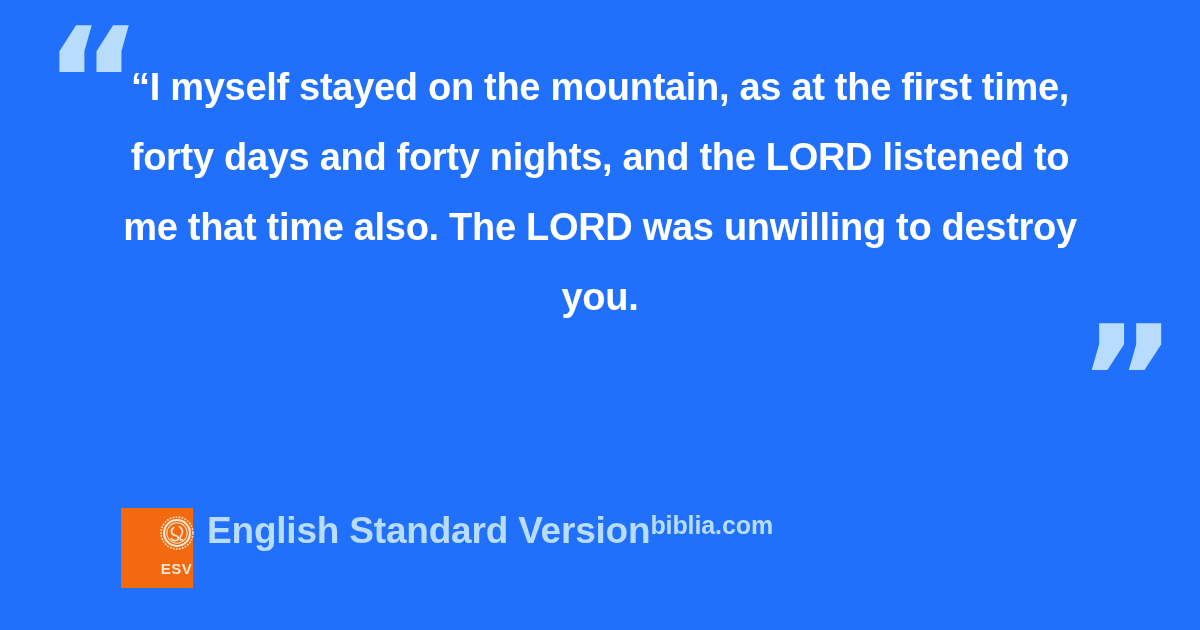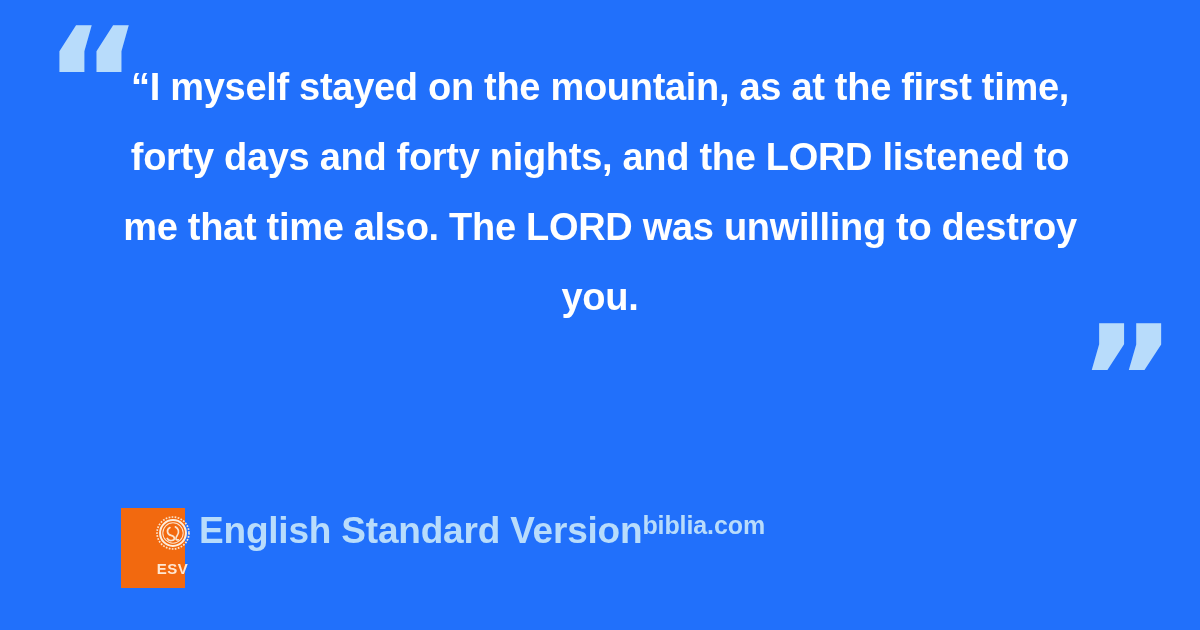--- a/index.html
+++ b/index.html
@@ -66,21 +66,21 @@
   #attribution {
     position: absolute;
     left: 121px;
     top: 508px;
     display: flex;
     flex-direction: row;
     align-items: flex-start;
   }
 
   #esv-logo {
-    width: 64px;
+    width: 72px;
     height: 80px;
     background: #F2690F;
     display: flex;
     flex-direction: column;
     align-items: center;
     justify-content: flex-start;
     flex: 0 0 auto;
     padding-top: 8px;
     box-sizing: border-box;
     padding-left: 39px;

